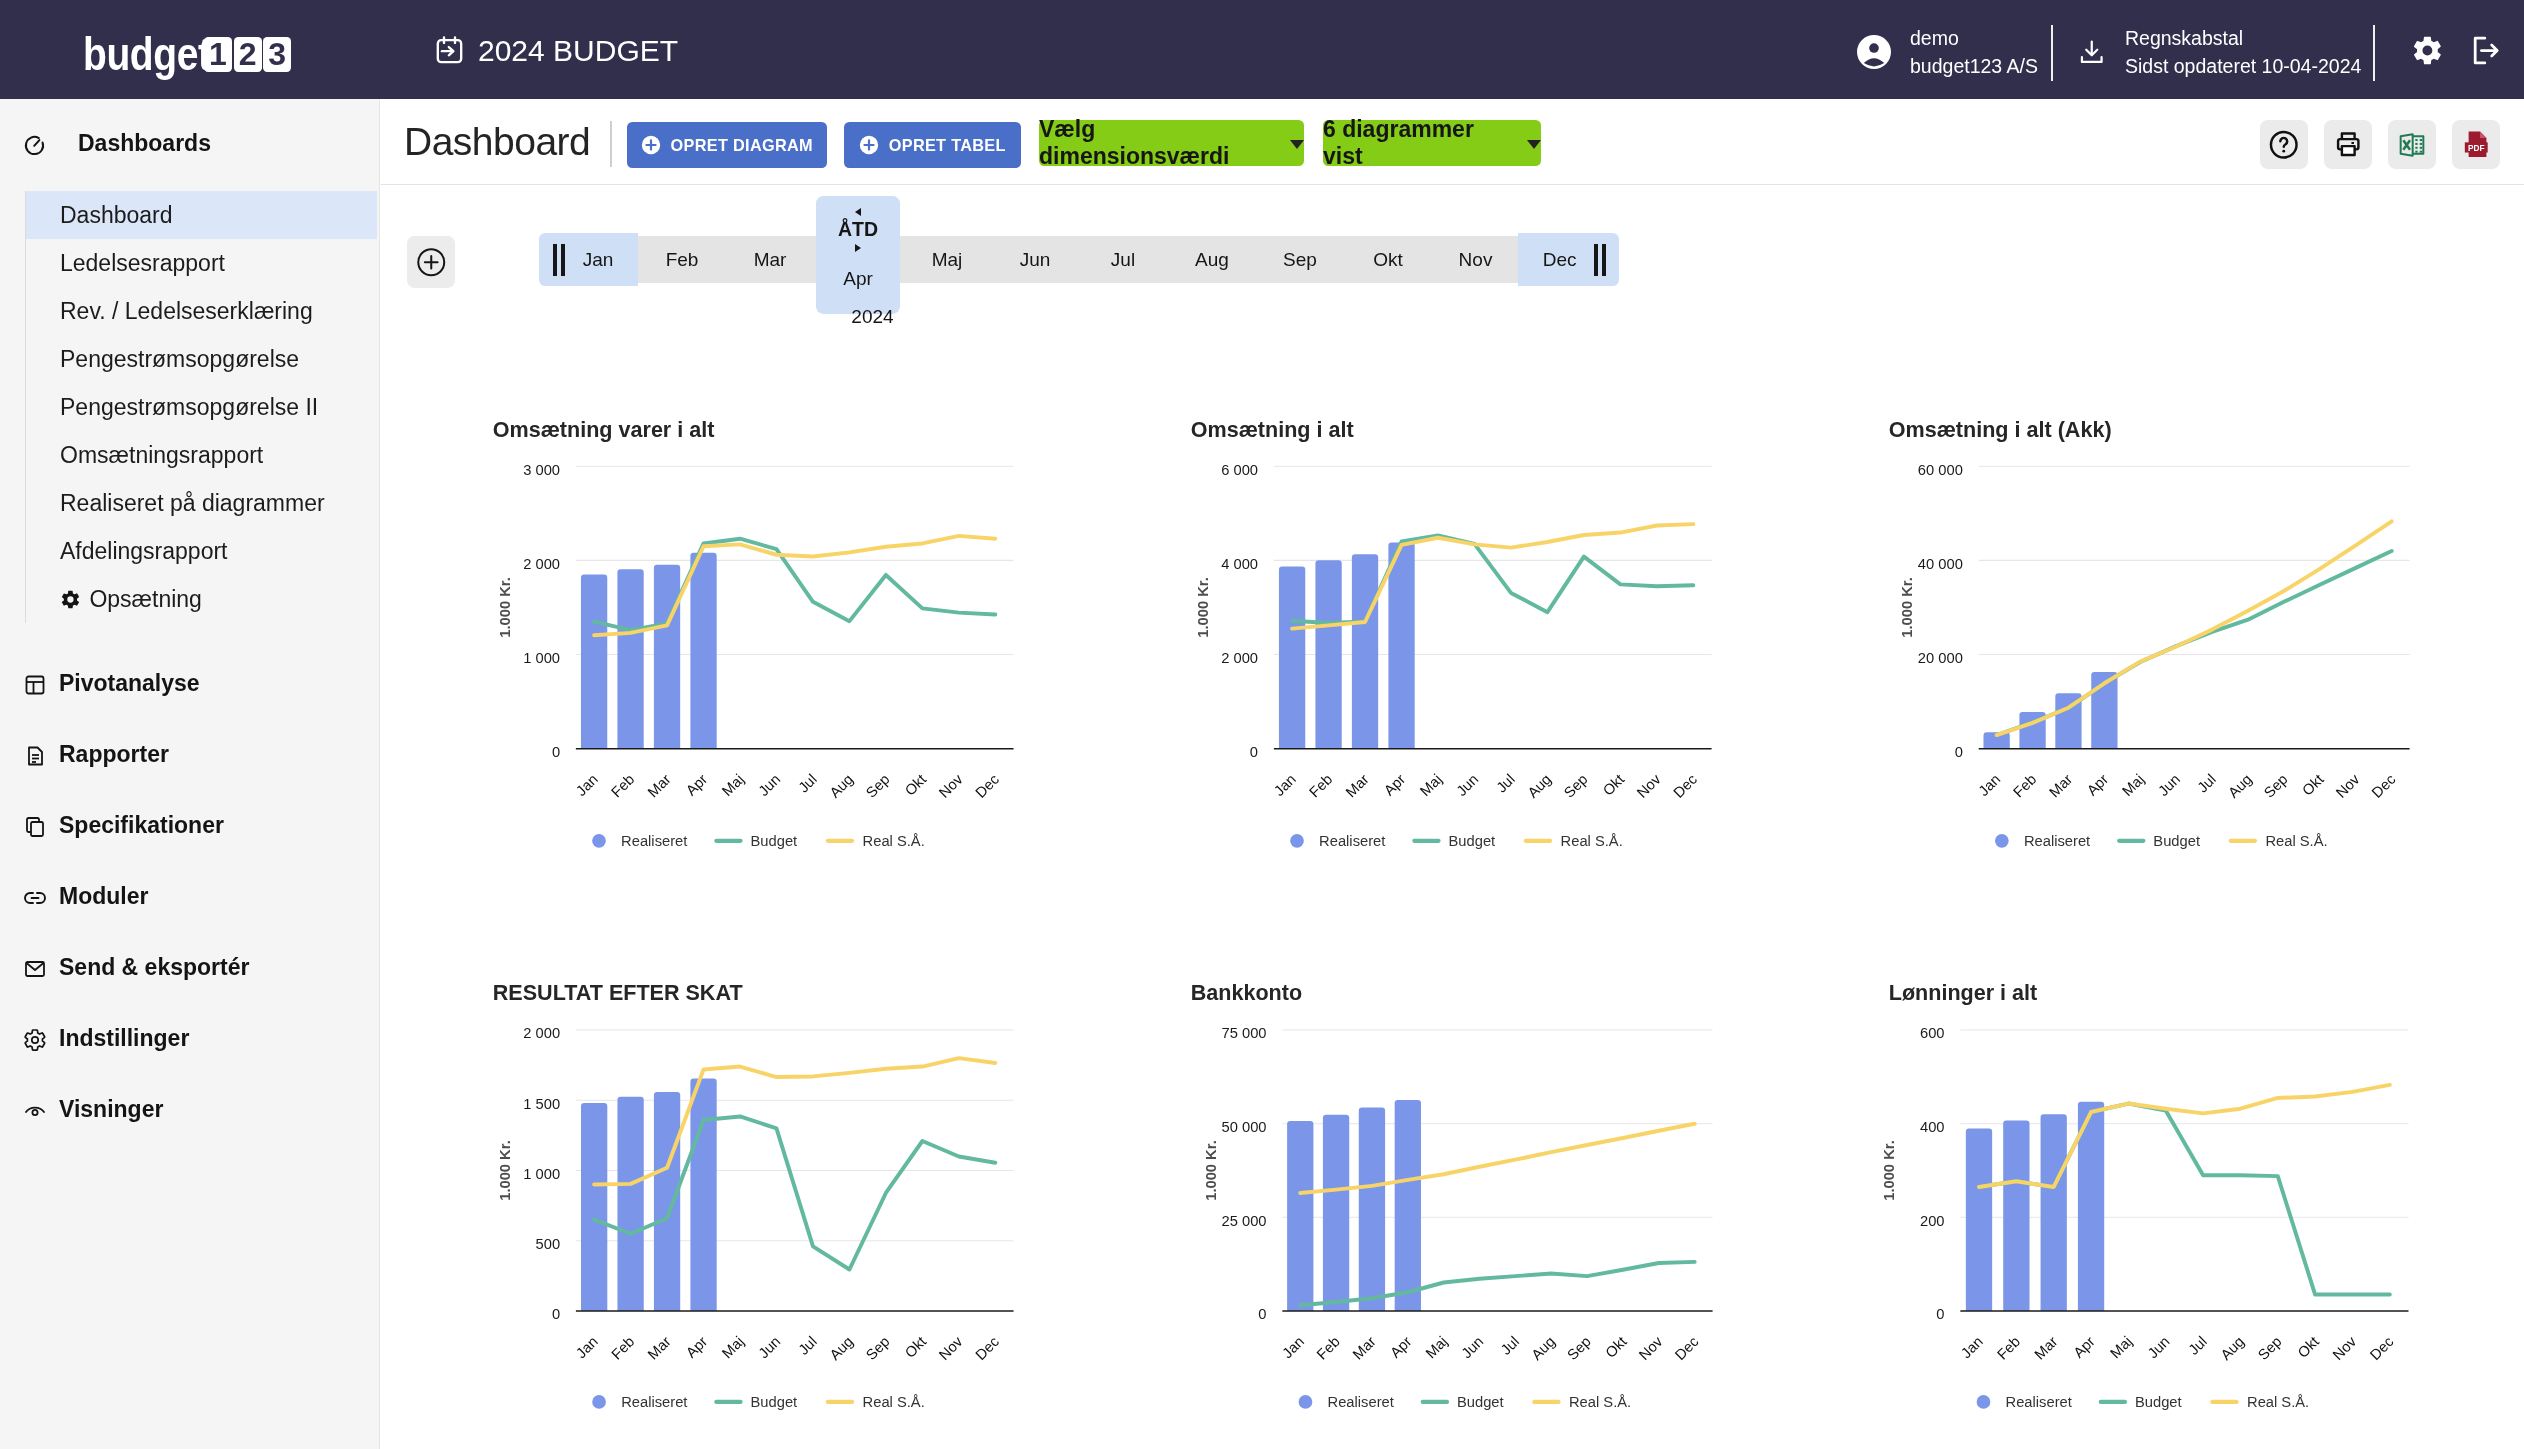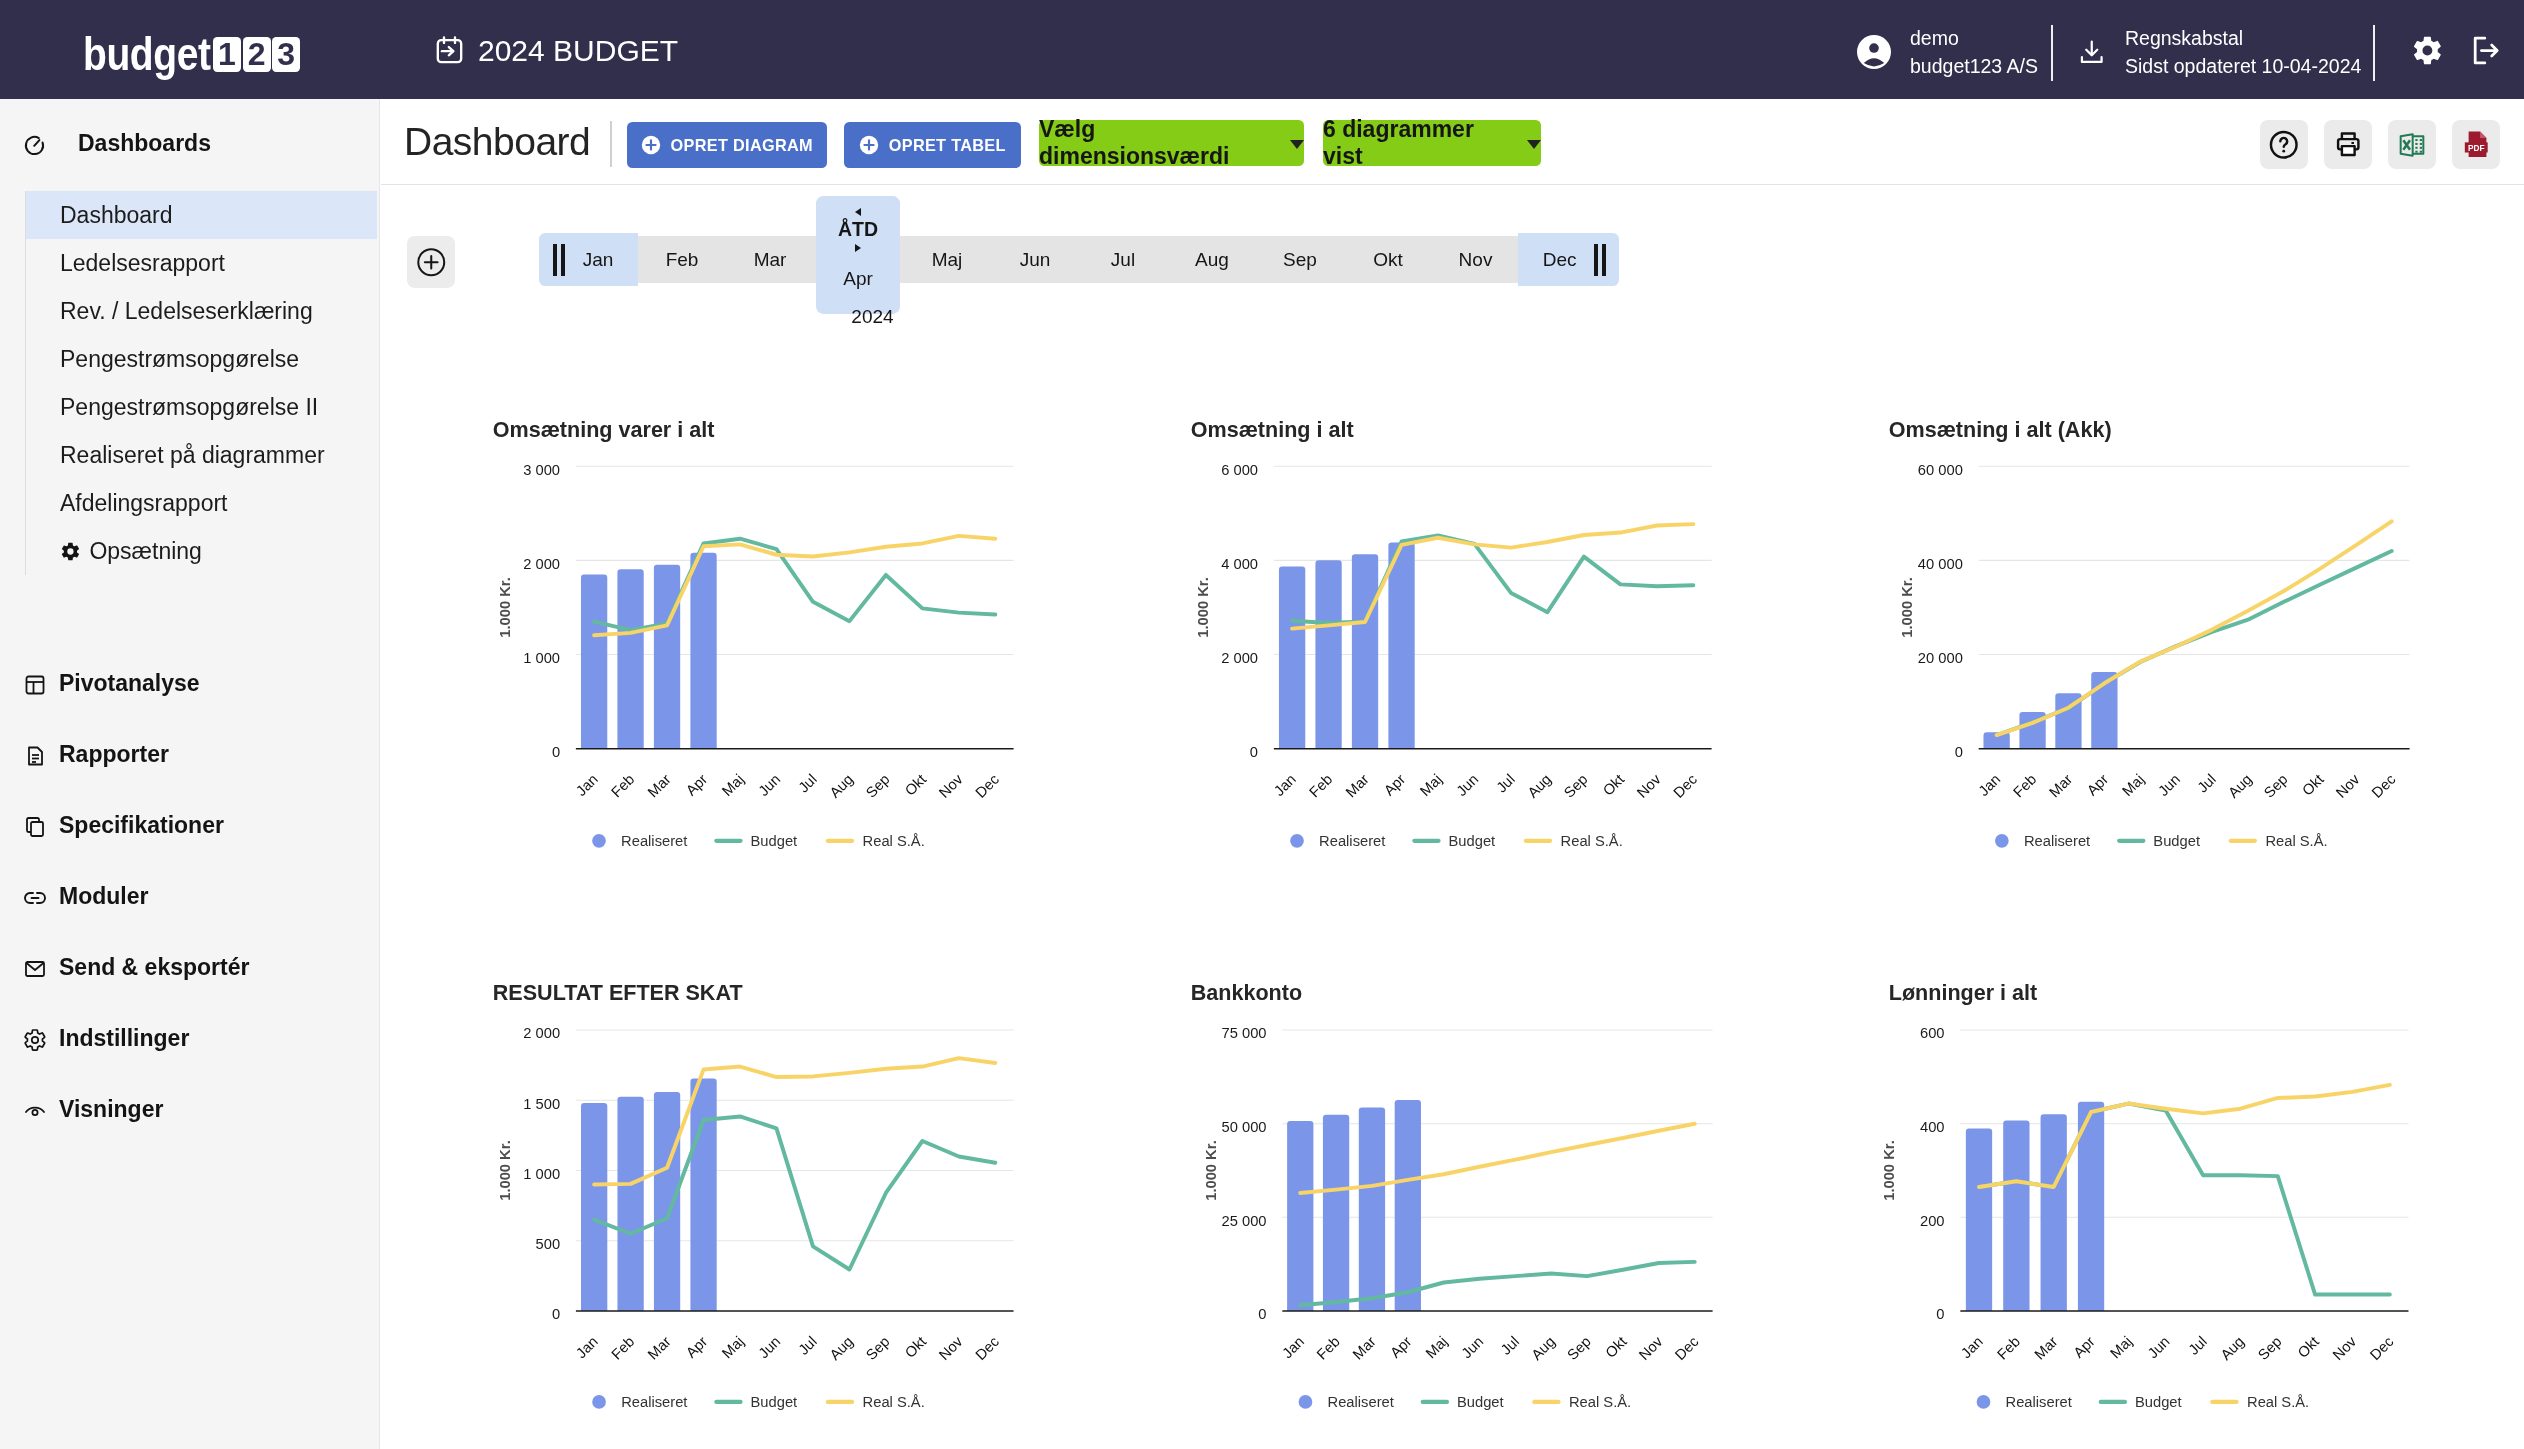--- a/index.html
+++ b/index.html
@@ -3,21 +3,21 @@
 <meta charset="utf-8">
 <title>Dashboard</title>
 <style>
 * { margin:0; padding:0; box-sizing:border-box; }
 html,body { width:2525px; height:1449px; font-family:"Liberation Sans", sans-serif; background:#fff; }
 #page { position:relative; width:2525px; height:1449px; overflow:hidden; background:#fff; }
 .abs { position:absolute; }
 
 #nav { position:absolute; left:0; top:0; width:2525px; height:99px; background:#322f4d; color:#fff; }
 #logo { position:absolute; left:83px; top:26px; font-size:47px; font-weight:bold; letter-spacing:-0.5px; line-height:56px; transform:scaleX(.83); transform-origin:0 50%; }
-#logotiles { position:absolute; left:213px; top:37px; }
+#logotiles { position:absolute; left:204px; top:37px; }
 #logotiles .t { display:inline-block; width:28px; height:35px; background:#fff; color:#322f4d; border-radius:4.2px; font-size:32px; font-weight:bold; line-height:34px; text-align:center; margin-right:1.6px; }
 #projname { position:absolute; left:478px; top:34px; font-size:30px; color:#fff; }
 .navtxt { position:absolute; color:#fff; font-size:19.5px; line-height:28px; }
 .navdiv { position:absolute; top:25px; width:1.6px; height:56px; background:#f0f0f0; }
 
 #side { position:absolute; left:0; top:99px; width:380px; height:1350px; background:#f5f5f6; border-right:1.1px solid #e6e6e6; }
 .sideheader { position:absolute; left:0; font-size:23px; font-weight:bold; color:#141414;margin-left:16px; }
 .subwrap { position:absolute; left:25px; top:92px; width:352px; border-left:1.1px solid #dcdcdc; }
 .subitem { height:48px; line-height:48px; font-size:23px; color:#1c1c1c; padding-left:34px; white-space:nowrap; }
 .subitem.sel { background:#dbe7f8; }
@@ -92,20 +92,21 @@
     <path d="M 15.8 5.05 A 8.6 8.6 0 1 0 19.58 9.56"></path>
     <path d="M 11.2 12.8 L 16.4 7.1"></path>
   </svg>
   <div class="sideheader" style="left:62px;top:30.5px">Dashboards</div>
   <div class="subwrap">
     <div class="subitem sel">Dashboard</div>
     <div class="subitem">Ledelsesrapport</div>
     <div class="subitem">Rev. / Ledelseserklæring</div>
     <div class="subitem">Pengestrømsopgørelse</div>
     <div class="subitem">Pengestrømsopgørelse II</div>
+    <div class="subitem">Omsætningsrapport</div>
     <div class="subitem">Realiseret på diagrammer</div>
     <div class="subitem">Afdelingsrapport</div>
     <div class="subitem"><svg style="width:21px;height:21px;vertical-align:-2.6px;margin-right:8.4px" viewBox="0 0 24 24" fill="#141414">
             <path d="M19.4 13c.04-.32.06-.66.06-1s-.02-.68-.06-1l2.1-1.65c.2-.15.25-.42.12-.64l-2-3.46c-.12-.22-.39-.3-.61-.22l-2.49 1a7.3 7.3 0 0 0-1.73-1l-.38-2.65A.49.49 0 0 0 13.92 2h-4c-.25 0-.46.18-.49.42l-.38 2.65c-.63.26-1.2.6-1.73 1l-2.49-1c-.22-.08-.49 0-.61.22l-2 3.46c-.12.22-.07.49.12.64L4.44 11c-.04.32-.06.66-.06 1s.02.68.06 1l-2.1 1.65c-.2.15-.25.42-.12.64l2 3.46c.12.22.39.3.61.22l2.49-1c.53.4 1.1.74 1.73 1l.38 2.65c.03.24.24.42.49.42h4c.25 0 .46-.18.49-.42l.38-2.65a7.3 7.3 0 0 0 1.73-1l2.49 1c.22.08.49 0 .61-.22l2-3.46a.49.49 0 0 0-.12-.64L19.4 13zM11.92 15.6a3.6 3.6 0 1 1 0-7.2 3.6 3.6 0 0 1 0 7.2z"></path>
           </svg>Opsætning</div>
   </div>
 
   <svg class="sicon" style="top:574px" viewBox="0 0 24 24" fill="none" stroke="#141414" stroke-width="1.8">
         <rect x="3.5" y="3.5" width="17" height="17" rx="2"></rect>
         <line x1="3.5" y1="9" x2="20.5" y2="9"></line>

